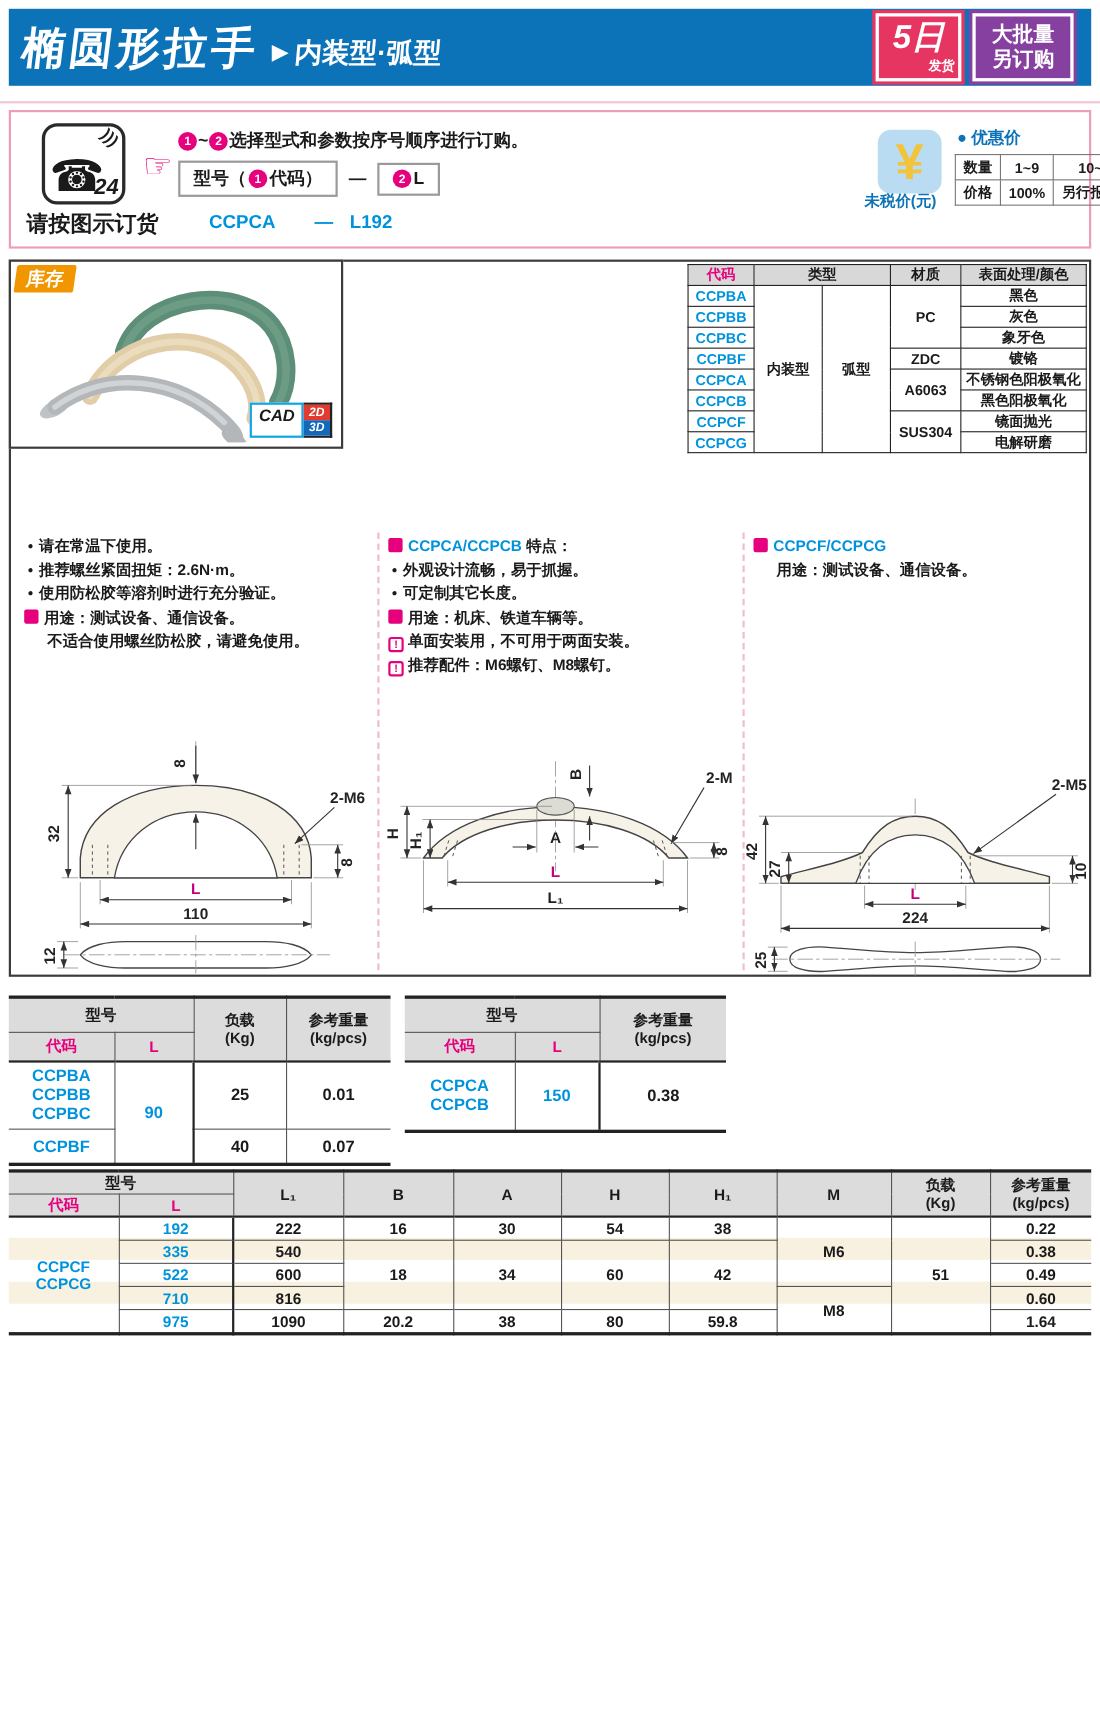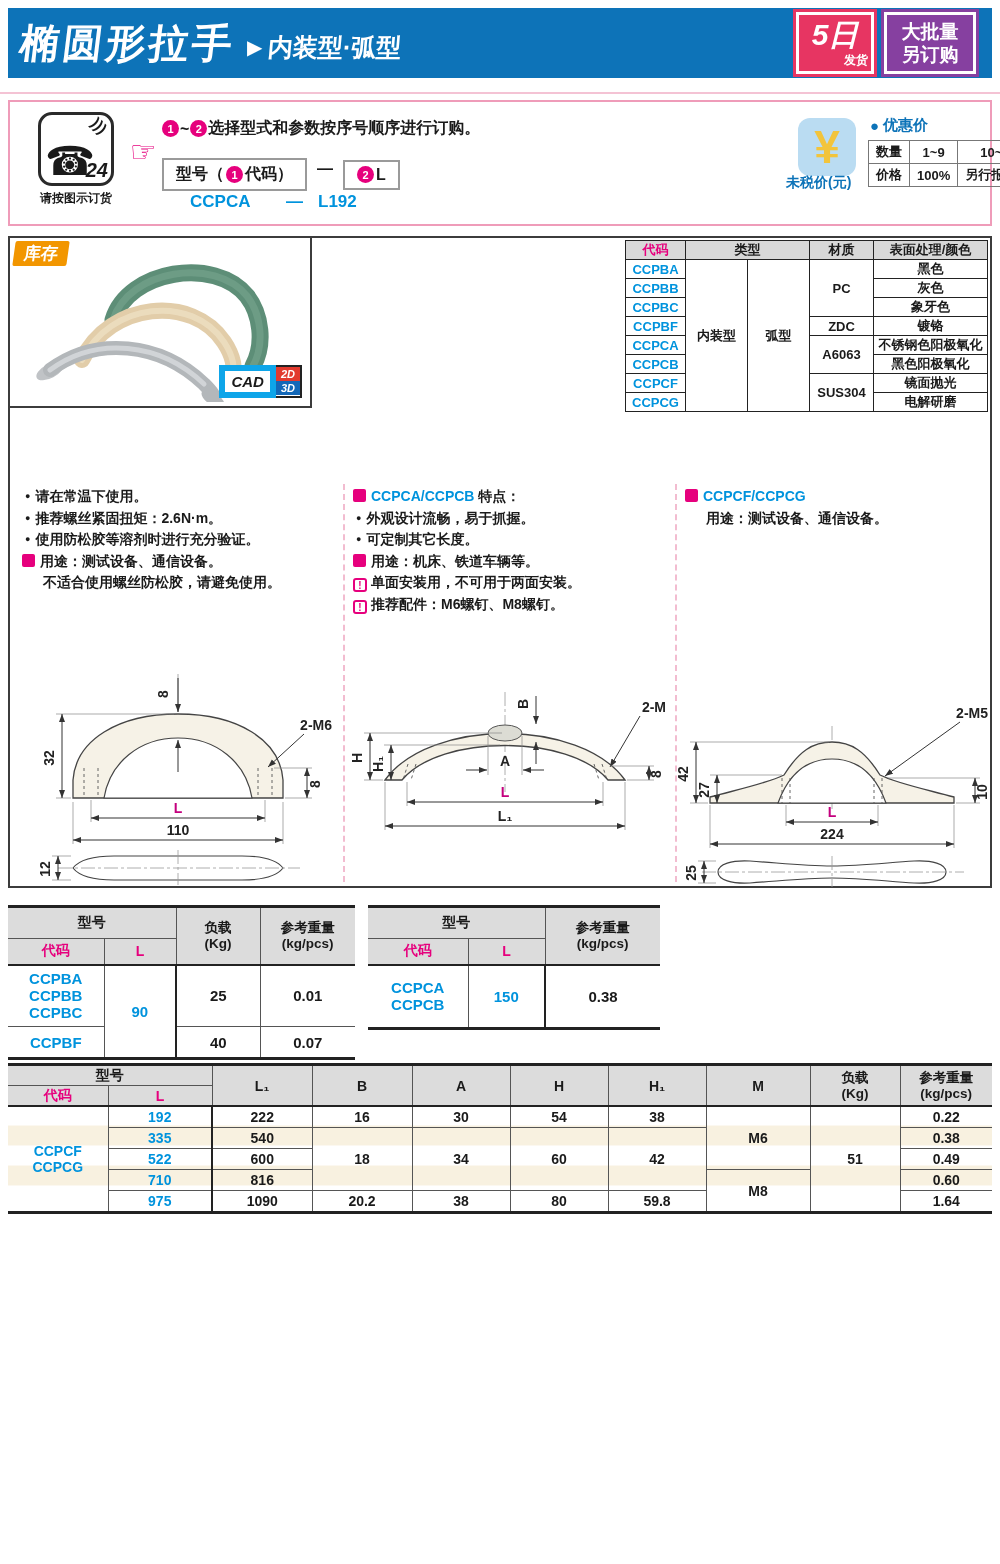--- a/index.html
+++ b/index.html
@@ -22,47 +22,47 @@
               align-items:center;justify-content:center;line-height:23px;}
   .pink-line{position:absolute;left:0;top:92px;width:1000px;height:2px;background:#f4c3d4;}
 
   
   .order{position:absolute;left:8px;top:100px;width:984px;height:126px;border:2px solid #ef9cb9;
          box-sizing:border-box;background:#fff;}
   .phone{position:absolute;left:28px;top:10px;width:70px;height:68px;border:3px solid #2a2a2a;border-radius:14px;}
   .phone .glyph{position:absolute;left:4px;bottom:2px;font-size:40px;line-height:40px;}
   .phone .n24{position:absolute;right:3px;bottom:1px;font-size:20px;font-weight:bold;font-style:italic;}
   .phone .waves{position:absolute;right:4px;top:2px;font-size:15px;font-weight:bold;transform:rotate(45deg);}
-  .phone-caption{position:absolute;left:14px;top:88px;width:120px;font-size:12px;font-weight:bold;margin-left:16px;}
+  .phone-caption{position:absolute;left:14px;top:88px;width:120px;font-size:20px;font-weight:bold;}
   .hand{position:absolute;left:120px;top:32px;color:#e6007d;font-size:30px;}
   .step-line{position:absolute;left:152px;top:16px;font-size:16px;font-weight:bold;display:flex;align-items:center;gap:1px;}
   .nbadge{display:inline-flex;width:17px;height:17px;border-radius:50%;background:#e6007d;color:#fff;
           font-size:11px;font-weight:bold;align-items:center;justify-content:center;flex:none;}
   .boxes-line{position:absolute;left:152px;top:44px;display:flex;align-items:center;gap:10px;
               font-size:16px;font-weight:bold;}
-  .obox{border:2px solid #9a9a9a;padding:4px 12px;display:flex;align-items:center;gap:2px;background:#fff;margin-top:12px;}
+  .obox{border:2px solid #9a9a9a;padding:4px 12px;display:flex;align-items:center;gap:2px;background:#fff;}
   .ex{position:absolute;top:90px;color:#0093dd;font-weight:bold;font-size:17px;}
   .ex.code{left:180px;} .ex.dash{left:276px;} .ex.len{left:308px;}
   .price-icon{position:absolute;left:788px;top:16px;width:58px;height:58px;background:#badcf2;border-radius:12px;
               display:flex;align-items:center;justify-content:center;}
   .price-icon span{color:#f2c43c;font-size:46px;font-weight:bold;}
   .price-caption{position:absolute;left:776px;top:72px;color:#0d73b8;font-weight:bold;font-size:14px;}
   .price-head{position:absolute;left:860px;top:14px;color:#0d73b8;font-weight:bold;font-size:15px;display:flex;align-items:center;gap:4px;}
   .price-table{position:absolute;left:858px;top:38px;border-collapse:collapse;font-size:13px;font-weight:bold;}
   .price-table td{border:1px solid #777;padding:2px 7px;text-align:center;white-space:nowrap;}
 
   
   .main{position:absolute;left:8px;top:236px;width:984px;height:652px;border:2px solid #3c3c3c;
         box-sizing:border-box;background:#fff;}
   .photo{position:absolute;left:-2px;top:-2px;width:304px;height:172px;border:2px solid #3c3c3c;
          box-sizing:border-box;background:#fff;}
   .stock{position:absolute;left:4px;top:3px;background:#f29600;color:#fff;font-weight:bold;font-size:17px;
          padding:1px 10px;transform:skewX(-8deg);border-radius:2px;z-index:2;}
   .cadbadge{position:absolute;right:8px;bottom:8px;display:flex;align-items:stretch;z-index:2;cursor:pointer;}
-  .cad-label{border:6px solid #0ea5e9;background:#fff;font-weight:bold;font-size:15px;padding:2px 6px;font-style:italic;}
+  .cad-label{border:2px solid #0ea5e9;background:#fff;font-weight:bold;font-size:15px;padding:2px 6px;font-style:italic;}
   .cad-col{display:flex;flex-direction:column;border:2px solid #222;border-left:none;}
   .cad-col span{font-size:11px;font-weight:bold;font-style:italic;color:#fff;padding:1px 5px;text-align:center;}
   .cad-2d{background:#e23a2e;} .cad-3d{background:#1368b8;}
 
   .ttable{position:absolute;left:615px;top:2px;border-collapse:collapse;font-size:13px;font-weight:bold;table-layout:fixed;}
   .ttable th,.ttable td{border:1px solid #222;text-align:center;padding:0;height:18px;white-space:nowrap;overflow:hidden;}
   .ttable th{background:#d8d8d8;}
   .ttable .code{color:#0093dd;}
   .ttable .hcode{color:#e6007d;}
 

